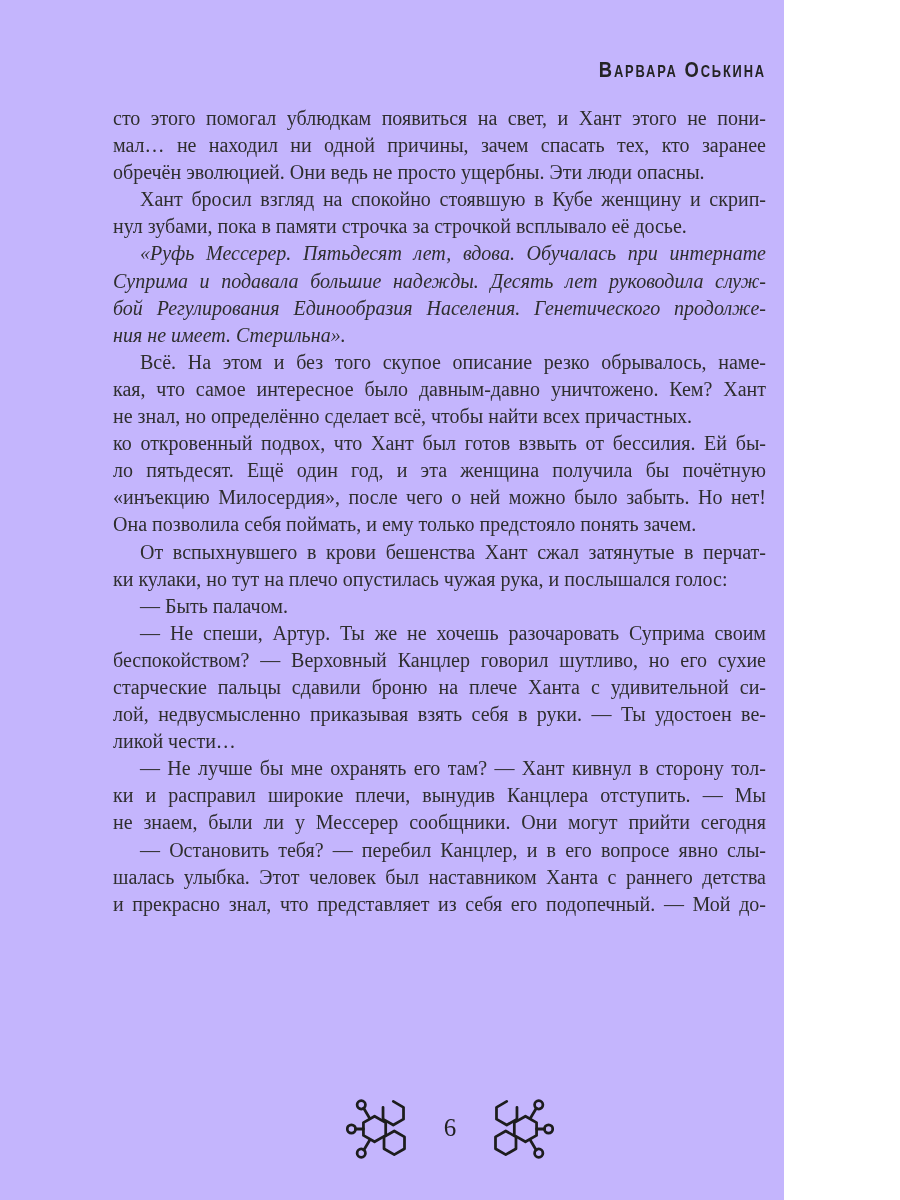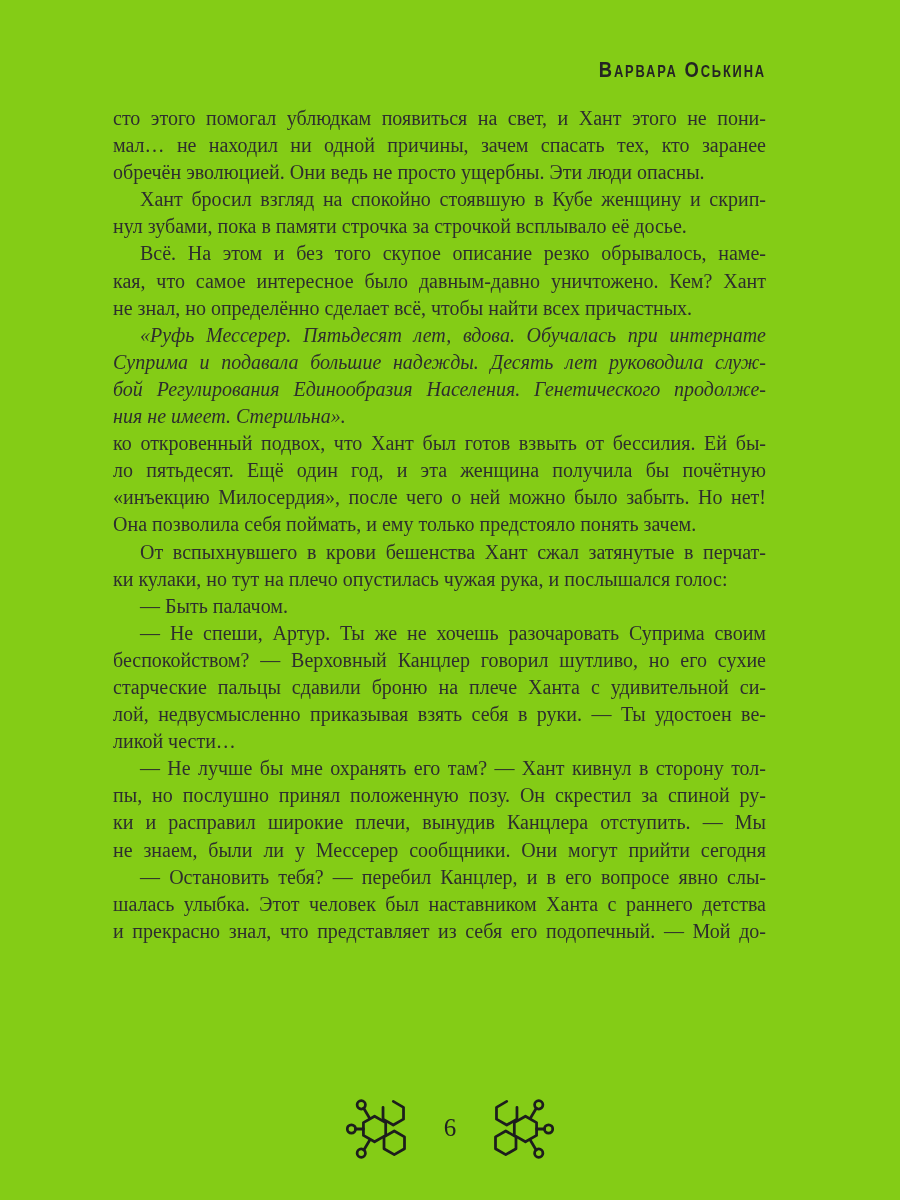--- a/index.html
+++ b/index.html
@@ -2,23 +2,23 @@
 <html><head>
 <meta charset="utf-8">
 <style>
   html, body {
     margin: 0;
     padding: 0;
     background: #ffffff;
   }
   .page {
     position: relative;
-    width: 900px;
+    width: 784px;
     height: 1200px;
-    background: #84cc16;
+    background: #c4b5fd;
     overflow: hidden;
     font-family: "Liberation Serif", serif;
     color: #2e2e2e;
   }
   .running-head {
     position: absolute;
     top: 58px;
     left: 113px;
     width: 653px;
     text-align: right;
@@ -82,30 +82,30 @@
   <div class="text-block">
       <div class="para">
         <div class="pline firstline">сто этого помогал ублюдкам появиться на свет, и Хант этого не пони-</div>
         <div class="pline">мал… не находил ни одной причины, зачем спасать тех, кто заранее</div>
         <div class="pline lastline">обречён эволюцией. Они ведь не просто ущербны. Эти люди опасны.</div>
       </div>
       <div class="para indent">
         <div class="pline firstline">Хант бросил взгляд на спокойно стоявшую в Кубе женщину и скрип-</div>
         <div class="pline lastline">нул зубами, пока в памяти строчка за строчкой всплывало её досье.</div>
       </div>
-      <div class="para indent">
-        <div class="pline firstline">Всё. На этом и без того скупое описание резко обрывалось, наме-</div>
-        <div class="pline">кая, что самое интересное было давным-давно уничтожено. Кем? Хант</div>
-        <div class="pline lastline">не знал, но определённо сделает всё, чтобы найти всех причастных.</div>
-      </div>
       <div class="para italic indent">
         <div class="pline firstline">«Руфь Мессерер. Пятьдесят лет, вдова. Обучалась при интернате</div>
         <div class="pline">Суприма и подавала большие надежды. Десять лет руководила служ-</div>
         <div class="pline">бой Регулирования Единообразия Населения. Генетического продолже-</div>
         <div class="pline lastline">ния не имеет. Стерильна».</div>
+      </div>
+      <div class="para indent">
+        <div class="pline firstline">Всё. На этом и без того скупое описание резко обрывалось, наме-</div>
+        <div class="pline">кая, что самое интересное было давным-давно уничтожено. Кем? Хант</div>
+        <div class="pline lastline">не знал, но определённо сделает всё, чтобы найти всех причастных.</div>
       </div>
       <div class="para indent">
         <div class="pline">ко откровенный подвох, что Хант был готов взвыть от бессилия. Ей бы-</div>
         <div class="pline">ло пятьдесят. Ещё один год, и эта женщина получила бы почётную</div>
         <div class="pline">«инъекцию Милосердия», после чего о ней можно было забыть. Но нет!</div>
         <div class="pline lastline">Она позволила себя поймать, и ему только предстояло понять зачем.</div>
       </div>
       <div class="para indent">
         <div class="pline firstline">От вспыхнувшего в крови бешенства Хант сжал затянутые в перчат-</div>
         <div class="pline lastline">ки кулаки, но тут на плечо опустилась чужая рука, и послышался голос:</div>
@@ -115,21 +115,20 @@
       </div>
       <div class="para indent">
         <div class="pline firstline">— Не спеши, Артур. Ты же не хочешь разочаровать Суприма своим</div>
         <div class="pline">беспокойством? — Верховный Канцлер говорил шутливо, но его сухие</div>
         <div class="pline">старческие пальцы сдавили броню на плече Ханта с удивительной си-</div>
         <div class="pline">лой, недвусмысленно приказывая взять себя в руки. — Ты удостоен ве-</div>
         <div class="pline lastline">ликой чести…</div>
       </div>
       <div class="para indent">
         <div class="pline firstline">— Не лучше бы мне охранять его там? — Хант кивнул в сторону тол-</div>
-        <div class="pline">пы, но послушно принял положенную позу. Он скрестил за спиной ру-</div>
         <div class="pline">ки и расправил широкие плечи, вынудив Канцлера отступить. — Мы</div>
         <div class="pline">не знаем, были ли у Мессерер сообщники. Они могут прийти сегодня</div>
       </div>
       <div class="para indent">
         <div class="pline firstline">— Остановить тебя? — перебил Канцлер, и в его вопросе явно слы-</div>
         <div class="pline">шалась улыбка. Этот человек был наставником Ханта с раннего детства</div>
         <div class="pline">и прекрасно знал, что представляет из себя его подопечный. — Мой до-</div>
       </div>
     </div>
 

